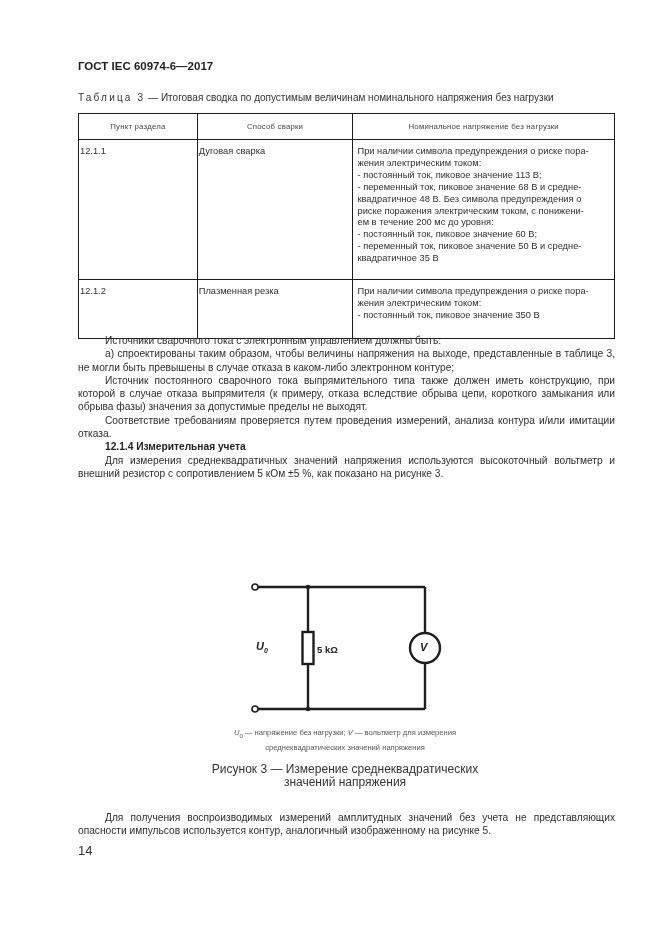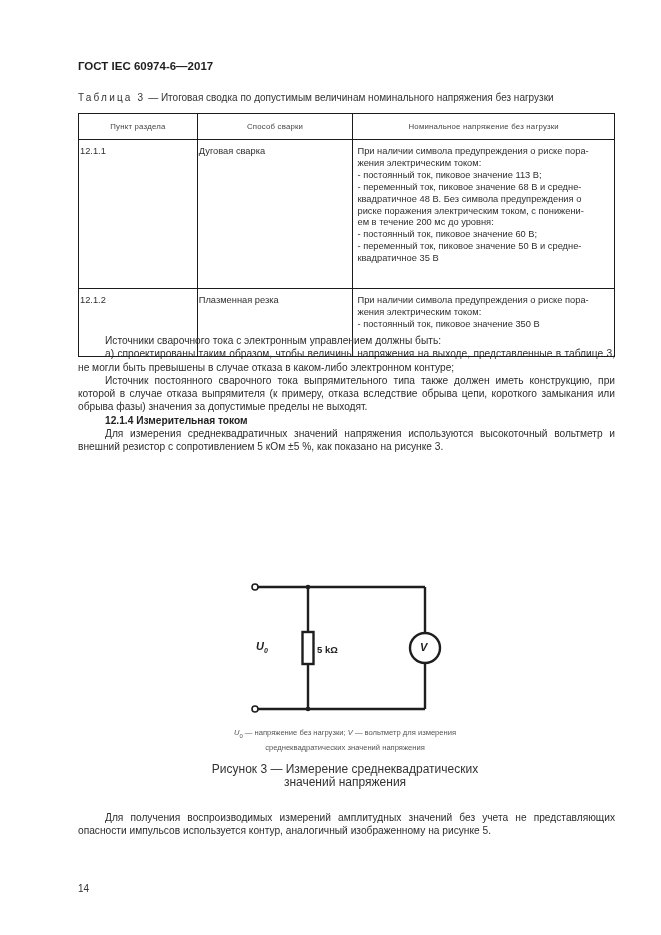--- a/index.html
+++ b/index.html
@@ -9,35 +9,35 @@
   .std-id { left: 78px; top: 60px; font-size: 11.5px; font-weight: bold; color: #1e1e1e; }
   .tbl-caption { left: 78px; top: 92px; font-size: 10px; color: #333; white-space: nowrap; }
   .tbl-caption .lbl { letter-spacing: 2.2px; }
 
   table.summary { position: absolute; left: 78px; top: 113px; width: 537px;
                   border-collapse: collapse; font-size: 9.3px; color: #2f2f2f; }
   table.summary td, table.summary th { border: 1.6px solid #1b1b1b; vertical-align: top; }
   table.summary th { font-weight: normal; font-size: 7.8px; height: 23px; vertical-align: middle;
                      text-align: center; color: #444; letter-spacing: 0.2px; }
   table.summary td.c { padding-top: 6px; }
-  table.summary td.txt { padding: 6px 6px 23px 4px; line-height: 11.9px; text-align: justify; margin-top: 42px; }
+  table.summary td.txt { padding: 6px 6px 14px 4px; line-height: 11.9px; text-align: justify; margin-top: 42px; }
   .row1 td { height: 115px; }
   .row2 td { height: 38px; }
   .l { display: block; }
 
   .body-text { left: 78px; width: 537px; font-size: 10.2px; line-height: 13.3px; color: #2d2d2d; text-align: justify; }
   .body-text p { margin: 0; text-indent: 27px; }
   .body-text h4 { margin: 0; font-size: 10.2px; font-weight: bold; padding-left: 27px; color: #222; }
 
   .figure { left: 200px; top: 570px; width: 290px; height: 150px; }
   .fig-legend { left: 190px; top: 727px; width: 310px; text-align: center; font-size: 7.6px; line-height: 12px; color: #555; }
   .fig-legend i { font-style: italic; }
   .fig-title { left: 190px; top: 763px; width: 310px; text-align: center; font-size: 12px; line-height: 13px; color: #333; }
 
-  .page-num { left: 78px; top: 883px; font-size: 10px; color: #333; }
+  .page-num { left: 78px; top: 843px; font-size: 13px; color: #333; }
 </style>
 </head>
 <body>
 
 <div class="abs std-id">ГОСТ IEC 60974-6—2017</div>
 
 <div class="abs tbl-caption">
   <span class="lbl">Таблица 3</span><span> —  Итоговая сводка по допустимым величинам номинального напряжения без нагрузки</span>
 </div>
 
@@ -78,21 +78,22 @@
       <span class="l">- постоянный ток, пиковое значение 350 В</span>
     </td>
   </tr>
 </tbody>
   </table>
 
 <div class="abs body-text" style="top:334px;">
   <p>Источники сварочного тока с электронным управлением должны быть:</p>
   <p>a) спроектированы таким образом, чтобы величины напряжения на выходе, представленные в таблице 3, не могли быть превышены в случае отказа в каком-либо электронном контуре;</p>
   <p>Источник постоянного сварочного тока выпрямительного типа также должен иметь конструкцию, при которой в случае отказа выпрямителя (к примеру, отказа вследствие обрыва цепи, короткого замыкания или обрыва фазы) значения за допустимые пределы не выходят.</p>
-  <h4>12.1.4 Измерительная током</h4>
+  <p>Соответствие требованиям проверяется путем проведения измерений, анализа контура и/или имитации отказа.</p>
+  <h4>12.1.4 Измерительная учета</h4>
   <p>Для измерения среднеквадратичных значений напряжения используются высокоточный вольтметр и внешний резистор с сопротивлением 5 кОм ±5 %, как показано на рисунке 3.</p>
 </div>
 
 <div class="abs figure">
   <svg width="290" height="150" viewBox="200 570 290 150" xmlns="http://www.w3.org/2000/svg">
     <g stroke="#1e1e1e" stroke-width="2.4" fill="none">
 
       <line x1="258" y1="587" x2="425" y2="587"></line>
 
       <line x1="258" y1="709" x2="425" y2="709"></line>

